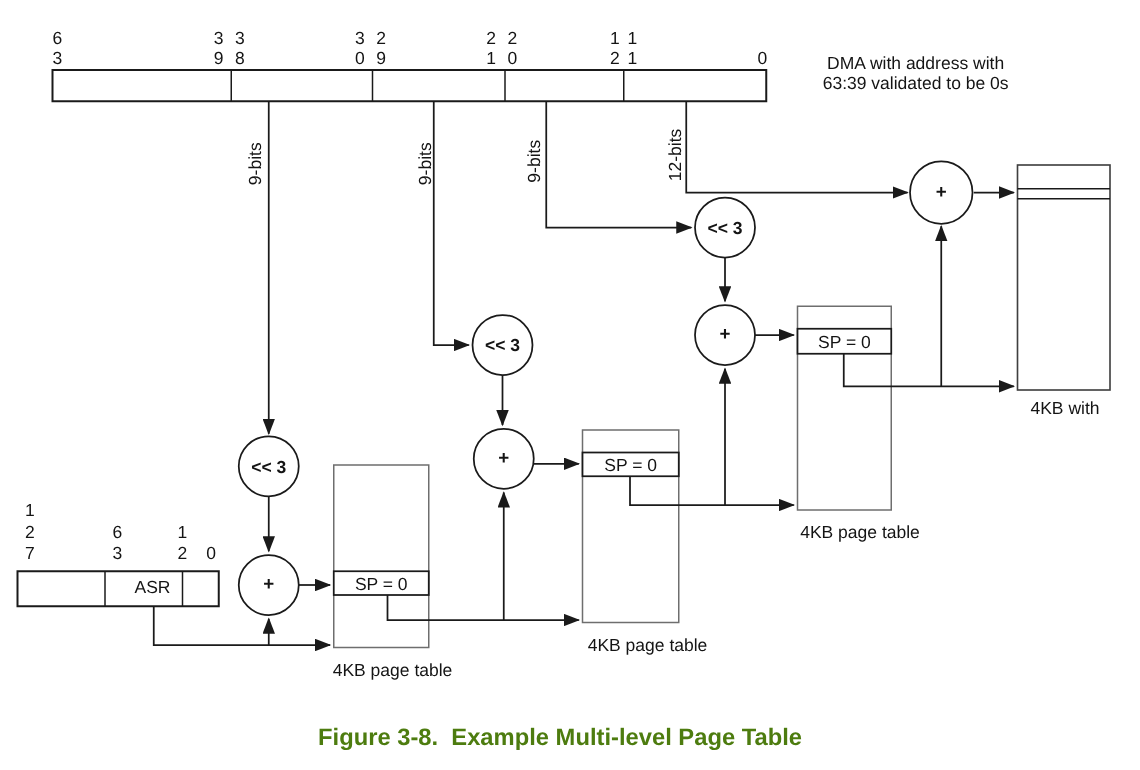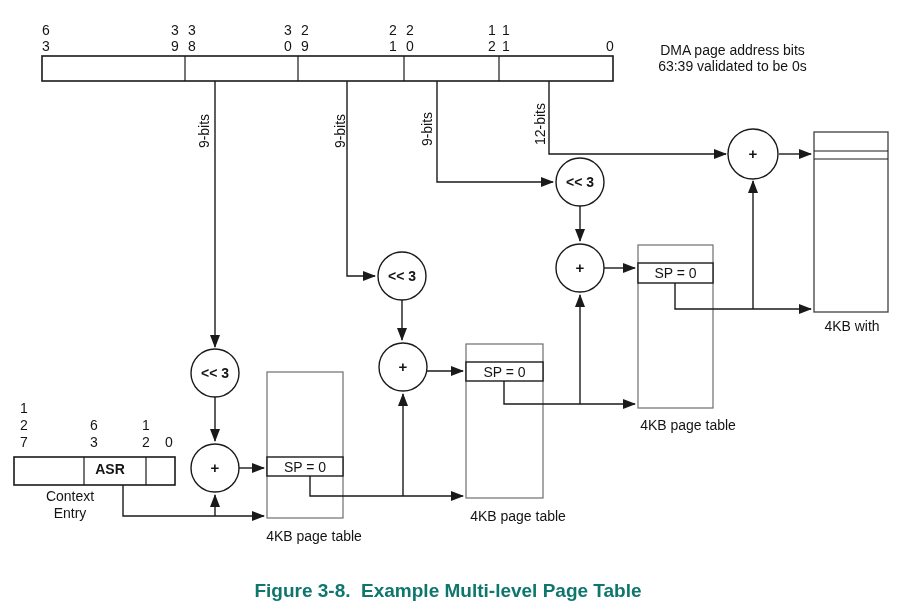--- a/index.html
+++ b/index.html
@@ -18,21 +18,21 @@
     white-space:nowrap;
   }
   .op{
     transform:translate(-50%,-50%);
     font-weight:bold;white-space:nowrap;
   }
   .bits{line-height:16px;}
   .cbits{line-height:17px;}
   .caption{
     position:absolute;left:0;top:580px;width:896px;text-align:center;
-    font-size:19px;font-weight:bold;color:#0f766e;white-space:pre;z-index:2;
+    font-size:19px;font-weight:bold;color:#4d7c0f;white-space:pre;z-index:2;
   }
 </style>
 </head>
 <body>
 
 <div class="fig">
 
   <svg width="912" height="616" viewBox="0 0 912 616">
     <defs>
       <marker id="ah" markerUnits="userSpaceOnUse" markerWidth="14" markerHeight="10" refX="12" refY="5" orient="auto">
@@ -134,21 +134,21 @@
 1</div>
   <div class="t bits" style="left:406px;top:22px;">2
 0</div>
   <div class="t bits" style="left:488px;top:22px;">1
 2</div>
   <div class="t bits" style="left:502px;top:22px;">1
 1</div>
   <div class="t bits" style="left:606px;top:38px;">0</div>
 
 
-  <div class="t ctr" style="left:625px;top:42px;width:215px;">DMA page address bits
+  <div class="t ctr" style="left:625px;top:42px;width:215px;">DMA with address with
 63:39 validated to be 0s</div>
 
   <div class="t rot" style="left:204px;top:131px;">9-bits</div>
   <div class="t rot" style="left:340px;top:131px;">9-bits</div>
   <div class="t rot" style="left:427px;top:129px;">9-bits</div>
   <div class="t rot" style="left:540px;top:124px;">12-bits</div>
 
   <div class="t op" style="left:215px;top:373px;">&lt;&lt; 3</div>
   <div class="t op" style="left:402px;top:276px;">&lt;&lt; 3</div>
   <div class="t op" style="left:580px;top:182px;">&lt;&lt; 3</div>
@@ -158,23 +158,21 @@
   <div class="t op" style="left:753px;top:154px;font-size:15px;">+</div>
 
   <div class="t cbits" style="left:20px;top:400px;">1
 2
 7</div>
   <div class="t cbits" style="left:90px;top:417px;">6
 3</div>
   <div class="t cbits" style="left:142px;top:417px;">1
 2</div>
   <div class="t cbits" style="left:165px;top:434px;">0</div>
-  <div class="t ctr" style="left:84px;top:461px;width:52px;font-weight:bold;">ASR</div>
-  <div class="t ctr cbits" style="left:18px;top:488px;width:104px;">Context
-Entry</div>
+  <div class="t ctr" style="left:96px;top:461px;width:52px;">ASR</div>
 
   <div class="t ctr" style="left:267px;top:459px;width:76px;">SP = 0</div>
   <div class="t ctr" style="left:466px;top:364px;width:77px;">SP = 0</div>
   <div class="t ctr" style="left:638px;top:265px;width:75px;">SP = 0</div>
 
   <div class="t ctr" style="left:244px;top:528px;width:140px;">4KB page table</div>
   <div class="t ctr" style="left:448px;top:508px;width:140px;">4KB page table</div>
   <div class="t ctr" style="left:618px;top:417px;width:140px;">4KB page table</div>
   <div class="t ctr" style="left:797px;top:318px;width:110px;">4KB with</div>
 

